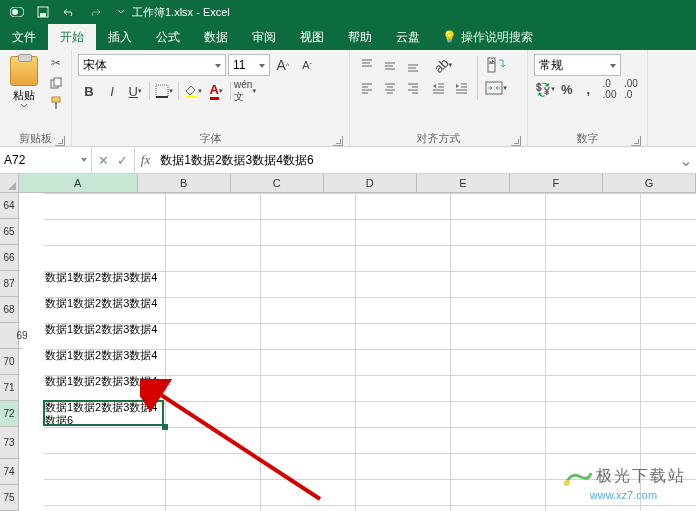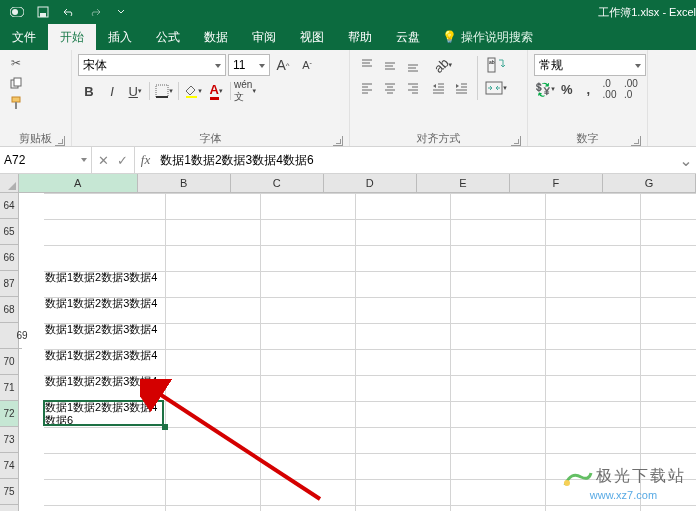--- a/index.html
+++ b/index.html
@@ -1,21 +1,21 @@
 <!DOCTYPE html>
 <html><head>
 <meta charset="utf-8">
 <style>
   * { box-sizing: border-box; margin: 0; padding: 0; font-family: "Microsoft YaHei", Arial, sans-serif; }
   body { width: 696px; height: 511px; overflow: hidden; background: #fff; position: relative; }
   
   .titlebar { height: 24px; background: #0c6b3f; display: flex; align-items: center; color: #fff; font-size: 11px; }
   .qat { display: flex; align-items: center; gap: 4px; padding-left: 6px; }
   .qat-btn { width: 22px; height: 20px; display: flex; align-items: center; justify-content: center; opacity: 0.9; }
-  .title-center { flex: 1; text-align: right; }
+  .title-center { flex: 1; text-align: left; }
   
   .tabbar { height: 26px; background: #0c6b3f; display: flex; align-items: stretch; }
   .tab { padding: 0 12px; font-size: 12px; color: #fff; display: flex; align-items: center; }
   .tab.active { background: #f3f3f3; color: #1b7a4a; }
   .tell-me { display: flex; align-items: center; color: #dff3e8; font-size: 12px; margin-left: 10px; gap: 4px; }
   
   .ribbon { height: 97px; background: #f3f3f3; border-bottom: 1px solid #d4d4d4; display: flex; }
   .group { border-right: 1px solid #e1e1e1; display: flex; flex-direction: column; padding: 2px 4px 0; }
   .group-body { flex: 1; display: flex; align-items: flex-start; }
   .group-label { height: 16px; font-size: 11px; color: #666; text-align: center; display: flex; align-items: center; justify-content: center; position: relative; }
@@ -119,20 +119,27 @@
   <div class="tell-me">
     <span>💡</span>
     <span>操作说明搜索</span>
   </div>
 </div>
 
 <div class="ribbon">
 
   <div class="group" style="width:72px">
     <div class="group-body">
+      <div class="clipboard-big">
+        <div class="clip-icon"></div>
+        <div style="font-size:11px;margin-top:2px">粘贴</div>
+        <svg width="8" height="5">
+            <path d="M1 1 L4 4 L7 1" fill="none" stroke="#666"></path>
+          </svg>
+      </div>
       <div class="clip-side">
         <div class="mini-btn">
             <span>✂</span>
           </div>
         <div class="mini-btn">
             <svg width="12" height="12">
               <rect x="1" y="3" width="7" height="8" fill="none" stroke="#666"></rect>
               <rect x="4" y="1" width="7" height="8" fill="#fff" stroke="#666"></rect>
             </svg>
           </div>
@@ -307,21 +314,21 @@
     </div>
     <div class="group-label">
         <span>对齐方式</span>
         <span class="dlg-launcher"></span>
       </div>
   </div>
 
   <div class="group" style="width:120px">
     <div class="group-body">
       <div class="number-col" style="width:100%">
-        <div class="combo" style="width:112px">常规</div>
+        <div class="combo" style="width:87px">常规</div>
         <div class="align-row">
           <div class="btn-sq">
               <span>💱</span>
               <span style="font-size:7px">▾</span>
             </div>
           <div class="btn-sq">
               <b>%</b>
             </div>
           <div class="btn-sq">
               <b>,</b>
@@ -367,21 +374,21 @@
   <div class="row-headers" id="rowh">
       <div class="rowh" style="height: 26px;">64</div>
       <div class="rowh" style="height: 26px;">65</div>
       <div class="rowh" style="height: 26px;">66</div>
       <div class="rowh" style="height: 26px;">87</div>
       <div class="rowh" style="height: 26px;">68</div>
       <div class="rowh" style="height: 26px; padding-left: 22px;">69</div>
       <div class="rowh" style="height: 26px;">70</div>
       <div class="rowh" style="height: 26px;">71</div>
       <div class="rowh sel" style="height: 26px;">72</div>
-      <div class="rowh" style="height: 26px;">73</div>
+      <div class="rowh" style="height: 32px;">73</div>
       <div class="rowh" style="height: 26px;">74</div>
       <div class="rowh" style="height: 26px;">75</div>
       <div class="rowh" style="height: 26px;">76</div>
     </div>
   <div class="cells" id="cells">
       <div class="gridline-v" style="left: 121px;"></div>
       <div class="gridline-v" style="left: 216px;"></div>
       <div class="gridline-v" style="left: 311px;"></div>
       <div class="gridline-v" style="left: 406px;"></div>
       <div class="gridline-v" style="left: 501px;"></div>

